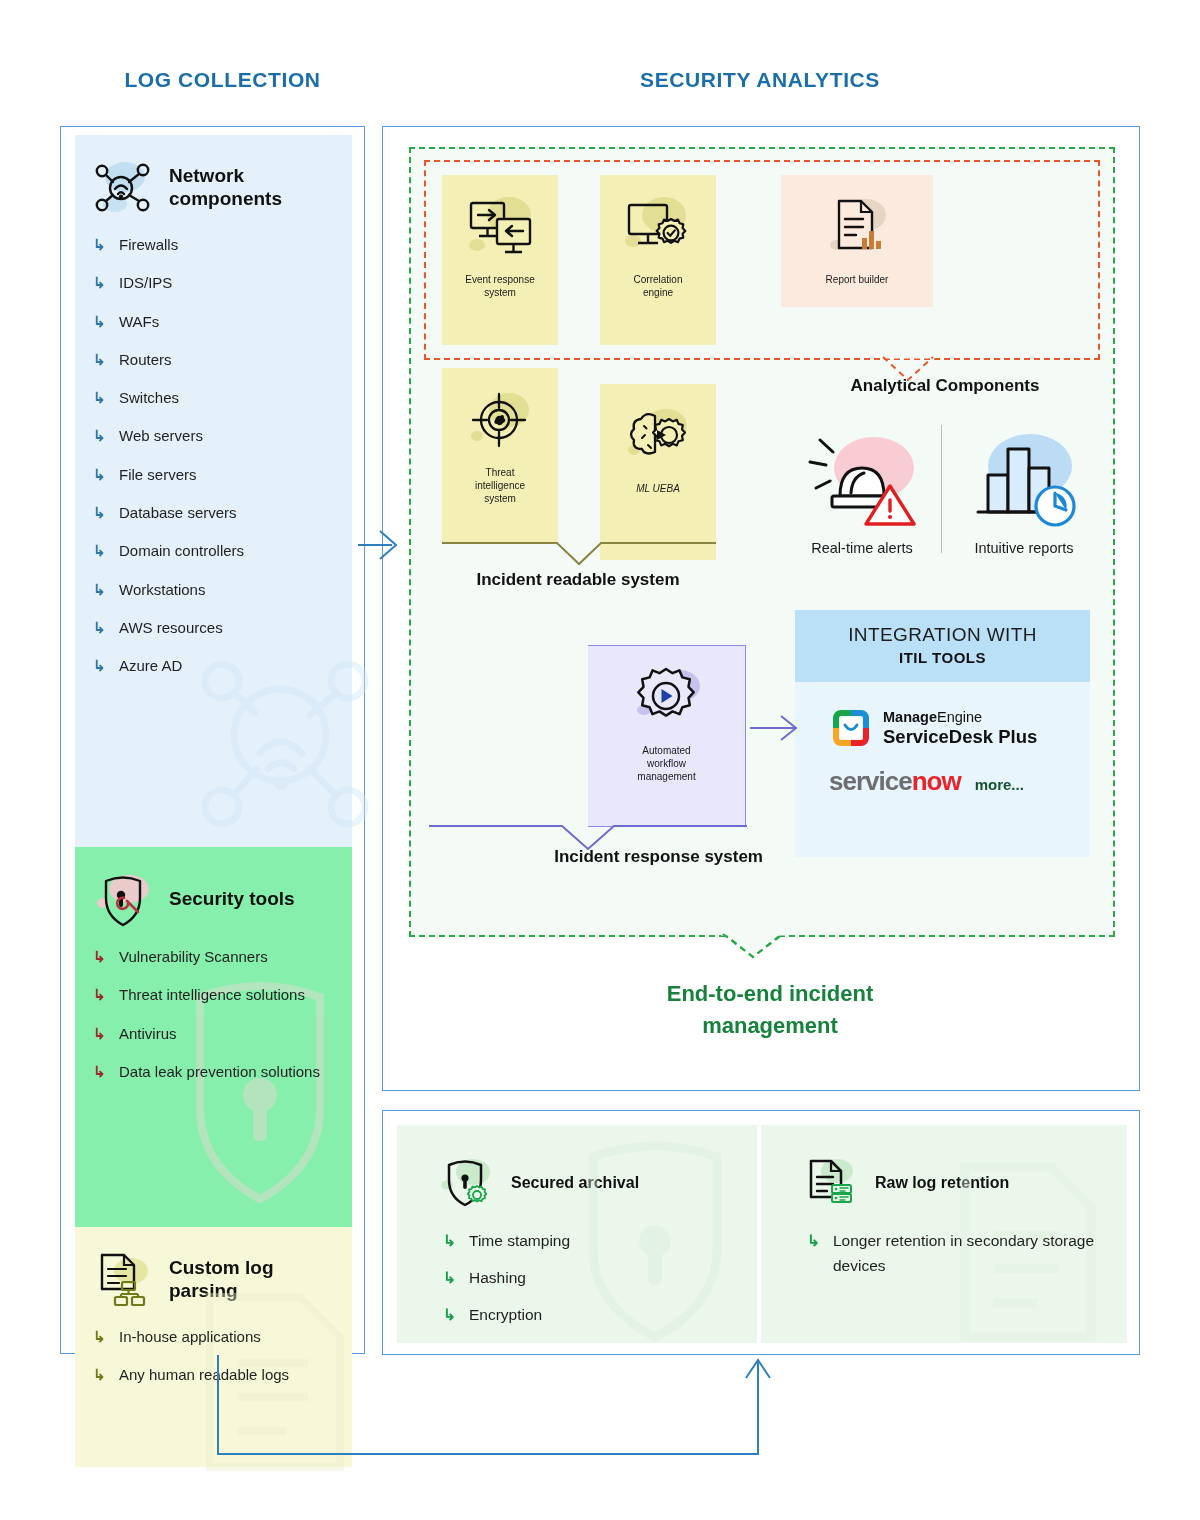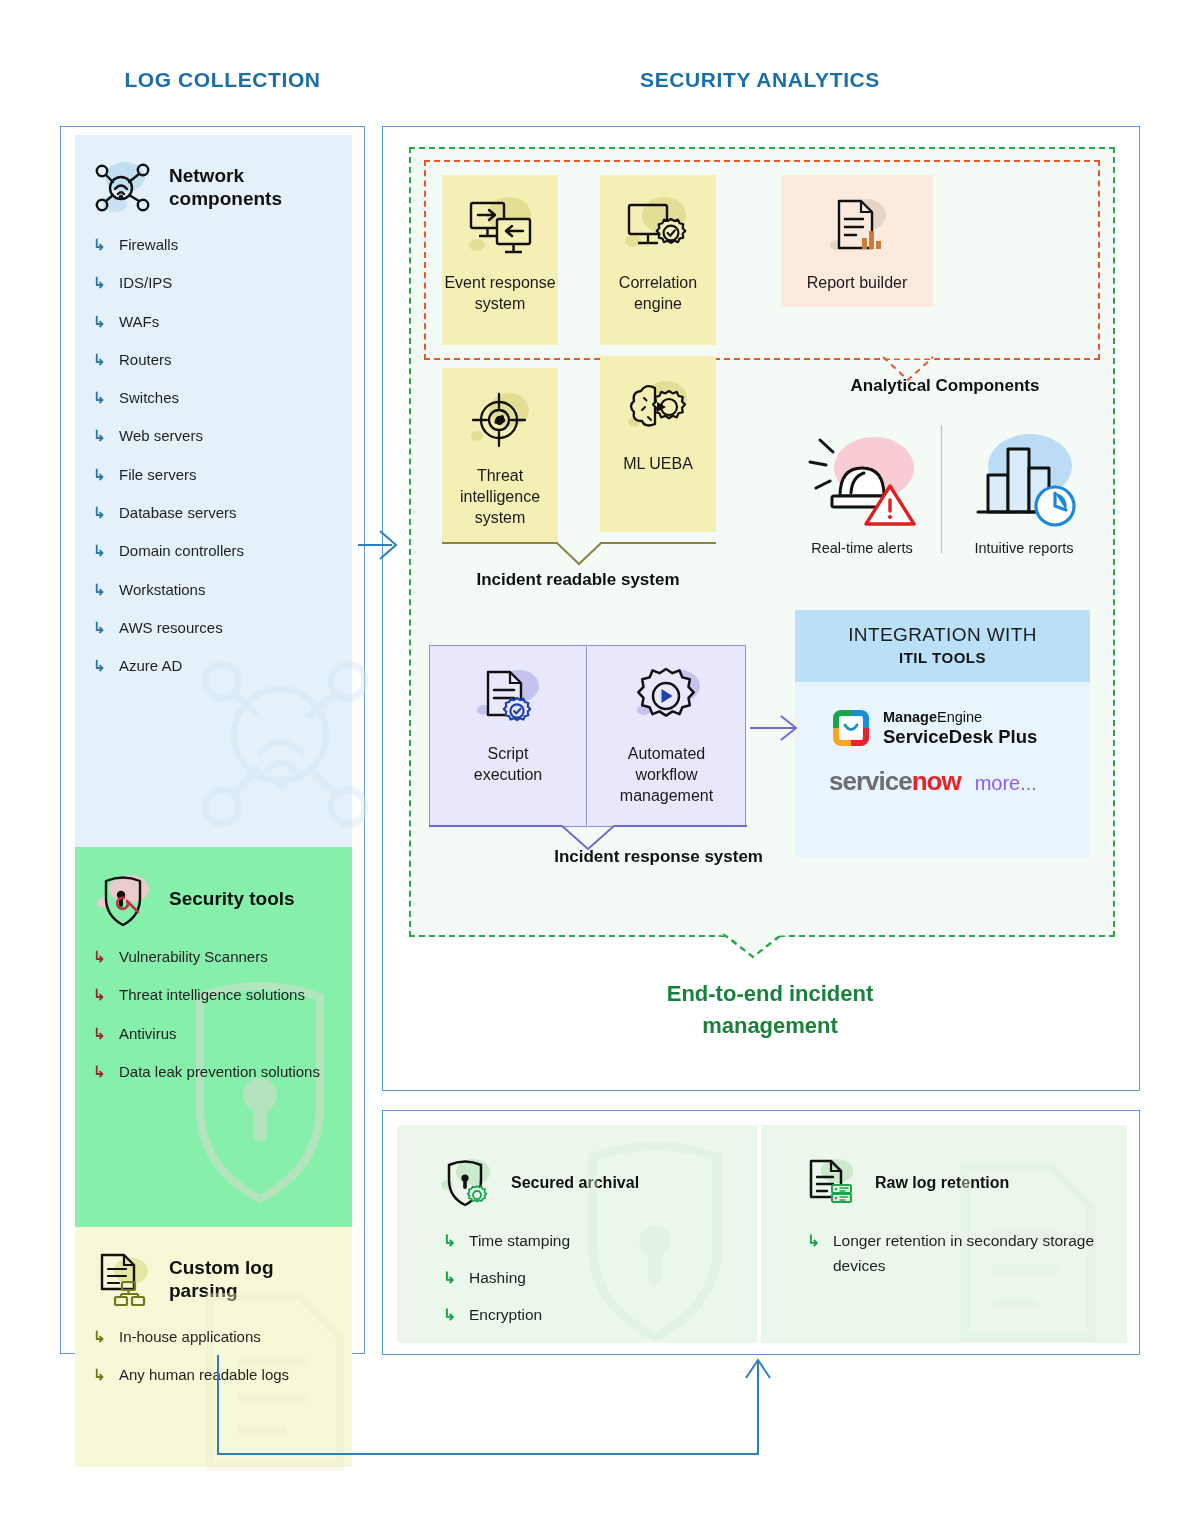--- a/index.html
+++ b/index.html
@@ -68,21 +68,21 @@
     border:2px dashed #e8562a; background:transparent;
   }
   .orange-notch { position:absolute; left:500px; top:229px; width:50px; height:26px; }
 
   
   .tile {
     position:absolute;
     display:flex; flex-direction:column; align-items:center; justify-content:flex-start;
     padding-top:18px;
   }
-  .tile .lbl { font-size:16px; line-height:1.3; text-align:center; margin-top:8px; color:#1a1a1a; }
+  .tile .lbl { font-size:10px; line-height:1.3; text-align:center; margin-top:8px; color:#1a1a1a; }
   .tile .ico { position:relative; width:78px; height:72px; }
   .tile-yellow { background:#f4f0b5; }
   .tile-peach  { background:#fdeade; }
   .tile-lav    { background:#e9e7fb; }
 
   .group-label {
     position:absolute; font-size:17px; font-weight:bold; color:#111; text-align:center;
   }
 
   
@@ -113,21 +113,21 @@
   #itil .bar .l1 { font-size:19px; letter-spacing:.4px; color:#1d1d1d; }
   #itil .bar .l2 { font-size:15px; font-weight:bold; letter-spacing:.5px; color:#111; margin-top:3px; }
   #me-row { display:flex; align-items:center; gap:12px; padding:26px 0 0 36px; }
   #me-logo { width:40px; height:40px; position:relative; flex:0 0 auto; }
   #me-text .t1 { font-size:14.5px; color:#111; line-height:1.15; }
   #me-text .t1 b { font-weight:bold; }
   #me-text .t2 { font-size:18.5px; font-weight:bold; color:#111; line-height:1.15; }
   #sn-row { display:flex; align-items:baseline; gap:14px; padding:18px 0 0 34px; }
   #sn-logo { font-size:26px; font-weight:bold; color:#6d6e71; letter-spacing:-1px; }
   #sn-logo .red { color:#e8232a; }
-  #sn-more { font-size:20px; font-weight:normal; color:#8b5cf6; }
+  #sn-more { font-size:15px; font-weight:bold; color:#14532d; }
 
   
   #e2e {
     position:absolute; left:590px; top:978px; width:360px;
     text-align:center; font-size:22px; font-weight:bold;
     line-height:1.45; color:#17823c;
   }
 
   
   .bcard { position:absolute; top:14px; height:218px; background:#eaf7ea; }
@@ -334,56 +334,40 @@
           <circle cx="38" cy="34" r="10"></circle>
         <path d="M38 8 v14 M38 46 v14 M12 34 h14 M50 34 h14" stroke-linecap="round"></path>
       </g>
       <path d="M34 34 q2 -5 5 -4 q4 -3 4 2 q3 3 -1 5 q-3 4 -6 1 q-4 0 -2 -4 z" fill="#111"></path>
     </svg>
     <div class="lbl" style="white-space:pre-line">Threat
 intelligence
 system</div>
   </div>
 
-  <div class="tile tile-yellow" style="left:217px; top:229px; width:116px; height:176px;">
+  <div class="tile tile-yellow" style="left:217px; top:257px; width:116px; height:176px;font-style:italic;">
     <svg class="ico" viewBox="0 0 78 72">
       <ellipse cx="47" cy="24" rx="21" ry="17" fill="#e2de94"></ellipse>
       <ellipse cx="15" cy="48" rx="6" ry="5" fill="#e2de94"></ellipse>
       <path d="M36 14 q-9 -5 -14 3 q-9 1 -7 10 q-6 5 0 11 q-2 9 8 9 q3 7 13 3 z" fill="#f4f0b5" stroke="#111" stroke-width="2.3" stroke-linejoin="round"></path>
       <path d="M25 24 l2.5 2.5 M23 36 l3 -3 M29 43 l3 3" stroke="#111" stroke-width="2" stroke-linecap="round"></path>
       <g transform="translate(50,33)">
         <path d="M0 -16 l3.8 2.4 l4 -1.6 l1.7 4.1 l4.3 1.1 l-0.8 4.4 l3 3.2 l-3 3.2 l0.8 4.4 l-4.3 1.1 l-1.7 4.1 l-4 -1.6 l-3.8 2.4 l-3.8 -2.4 l-4 1.6 l-1.7 -4.1 l-4.3 -1.1 l0.8 -4.4 l-3 -3.2 l3 -3.2 l-0.8 -4.4 l4.3 -1.1 l1.7 -4.1 l4 1.6 z" fill="#f4f0b5" stroke="#111" stroke-width="2.2" stroke-linejoin="round"></path>
         <circle r="8" fill="#f4f0b5" stroke="#111" stroke-width="2.2"></circle>
       </g>
       <path d="M38 28 l9 5 l-9 5 z" fill="#111"></path>
     </svg>
     <div class="lbl" style="white-space:pre-line">ML UEBA</div>
   </div>
 
   <svg class="chev" style="left:59px; top:415px; width:274px; height:30px;" viewBox="0 0 274 30">
     <path d="M0 1 L115 1 L137 22 L159 1 L274 1" fill="none" stroke="#8a8440" stroke-width="2"></path>
   </svg>
   <div class="group-label" style="left:30px; top:443px; width:330px;">Incident readable system</div>
 
-  <div class="tile tile-lav" style="left:46px; top:518px; width:158px; height:182px; border:1.5px solid #8f8ae0;">
-    <svg class="ico" viewBox="0 0 78 72">
-      <ellipse cx="50" cy="22" rx="20" ry="16" fill="#c6c2f0"></ellipse>
-      <ellipse cx="15" cy="46" rx="7" ry="5" fill="#c6c2f0"></ellipse>
-      <path d="M19 8 h22 l11 11 v32 h-33 z" fill="#eae8fc" stroke="#111" stroke-width="2.4" stroke-linejoin="round"></path>
-      <path d="M41 8 v11 h11" fill="none" stroke="#111" stroke-width="2.2"></path>
-      <path d="M25 26 h20 M25 34 h20" stroke="#111" stroke-width="2.6" stroke-linecap="round"></path>
-      <g transform="translate(48,47)">
-        <path d="M0 -13 l3.1 2 l3.3 -1.3 l1.4 3.3 l3.5 0.9 l-0.6 3.6 l2.5 2.6 l-2.5 2.6 l0.6 3.6 l-3.5 0.9 l-1.4 3.3 l-3.3 -1.3 l-3.1 2 l-3.1 -2 l-3.3 1.3 l-1.4 -3.3 l-3.5 -0.9 l0.6 -3.6 l-2.5 -2.6 l2.5 -2.6 l-0.6 -3.6 l3.5 -0.9 l1.4 -3.3 l3.3 1.3 z" fill="#eae8fc" stroke="#1c3faa" stroke-width="2.1" stroke-linejoin="round"></path>
-        <circle r="6.6" fill="#eae8fc" stroke="#1c3faa" stroke-width="2.1"></circle>
-        <path d="M-3 0 l2.3 2.5 l4.2 -4.8" fill="none" stroke="#1c3faa" stroke-width="2.1" stroke-linecap="round" stroke-linejoin="round"></path>
-      </g>
-    </svg>
-    <div class="lbl" style="white-space:pre-line">Script
-execution</div>
-  </div>
 
   <div class="tile tile-lav" style="left:205px; top:518px; width:158px; height:182px; border:1.5px solid #8f8ae0; border-left:none;">
     <svg class="ico" viewBox="0 0 78 72">
       <ellipse cx="52" cy="22" rx="20" ry="16" fill="#c6c2f0"></ellipse>
       <ellipse cx="16" cy="46" rx="7" ry="5" fill="#c6c2f0"></ellipse>
       <g transform="translate(38,32)">
         <path d="M0 -27 l6.5 4.2 l7 -2.8 l2.9 7 l7.4 1.9 l-1.3 7.5 l5.2 5.5 l-5.2 5.5 l1.3 7.5 l-7.4 1.9 l-2.9 7 l-7 -2.8 l-6.5 4.2 l-6.5 -4.2 l-7 2.8 l-2.9 -7 l-7.4 -1.9 l1.3 -7.5 l-5.2 -5.5 l5.2 -5.5 l-1.3 -7.5 l7.4 -1.9 l2.9 -7 l7 2.8 z" fill="#eae8fc" stroke="#111" stroke-width="2.5" stroke-linejoin="round"></path>
         <circle r="13" fill="#eae8fc" stroke="#111" stroke-width="2.5"></circle>
         <path d="M-4.5 -7 l11 7 l-11 7 z" fill="#1c3faa"></path>
       </g>

